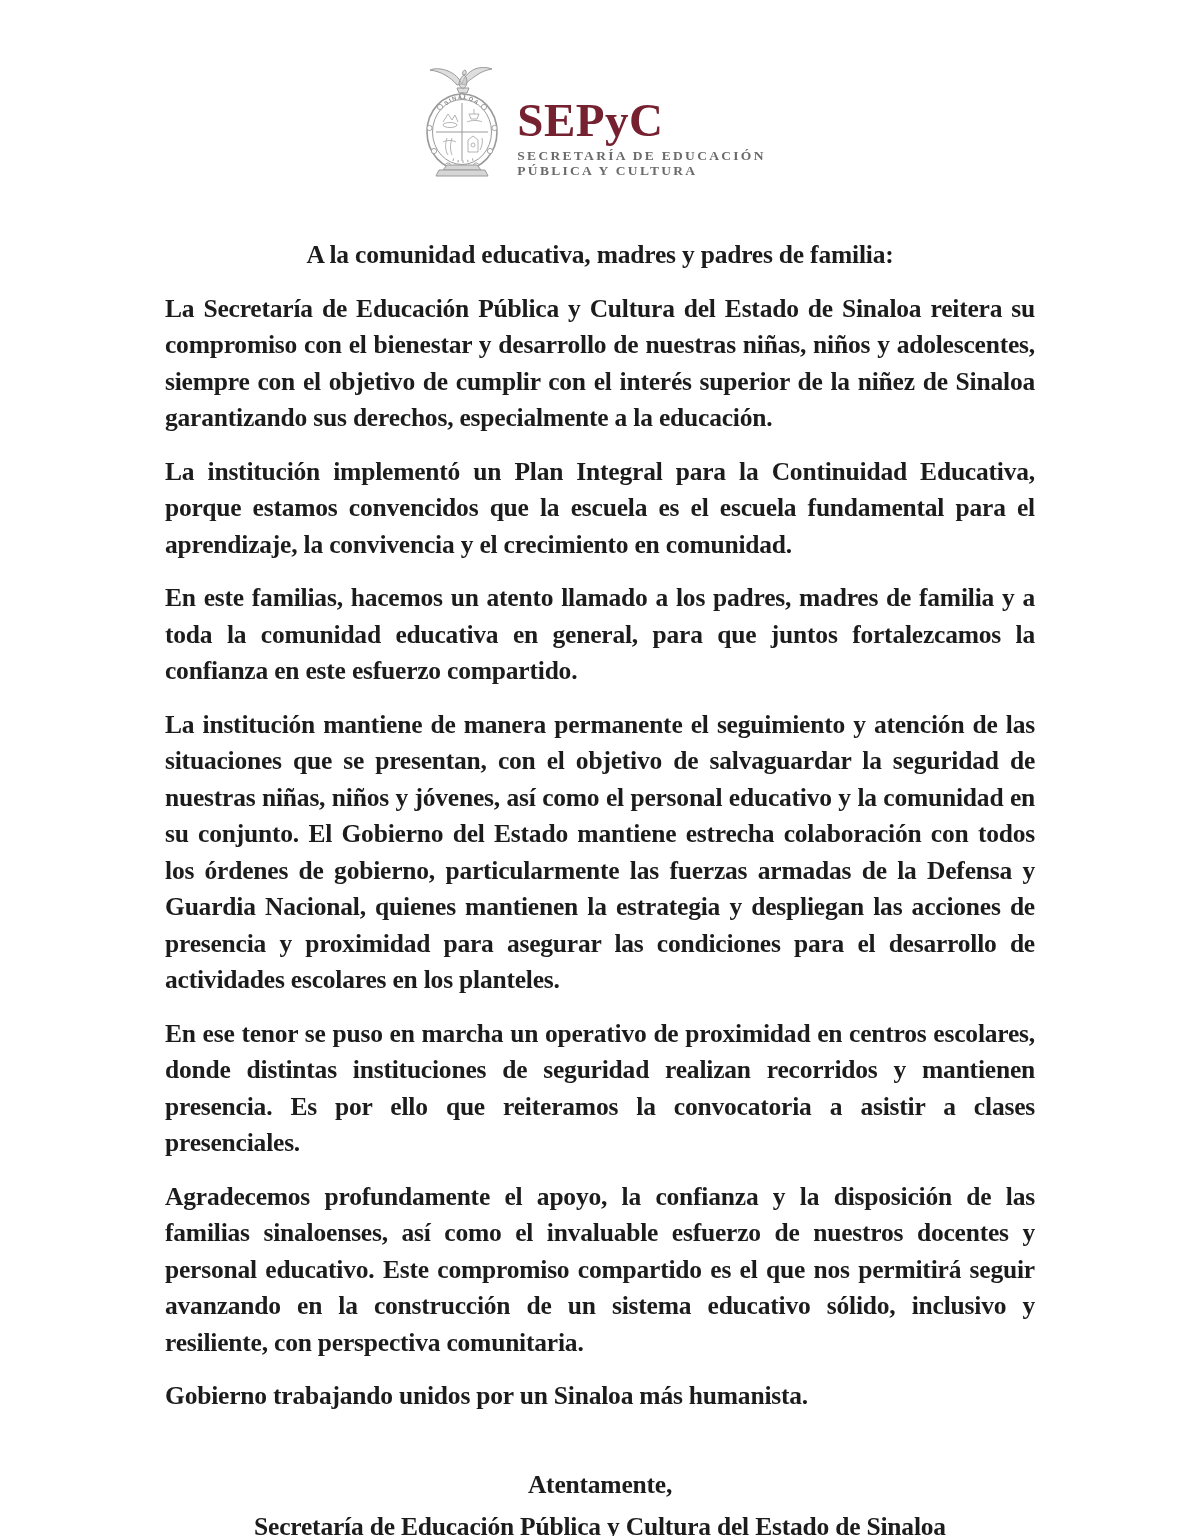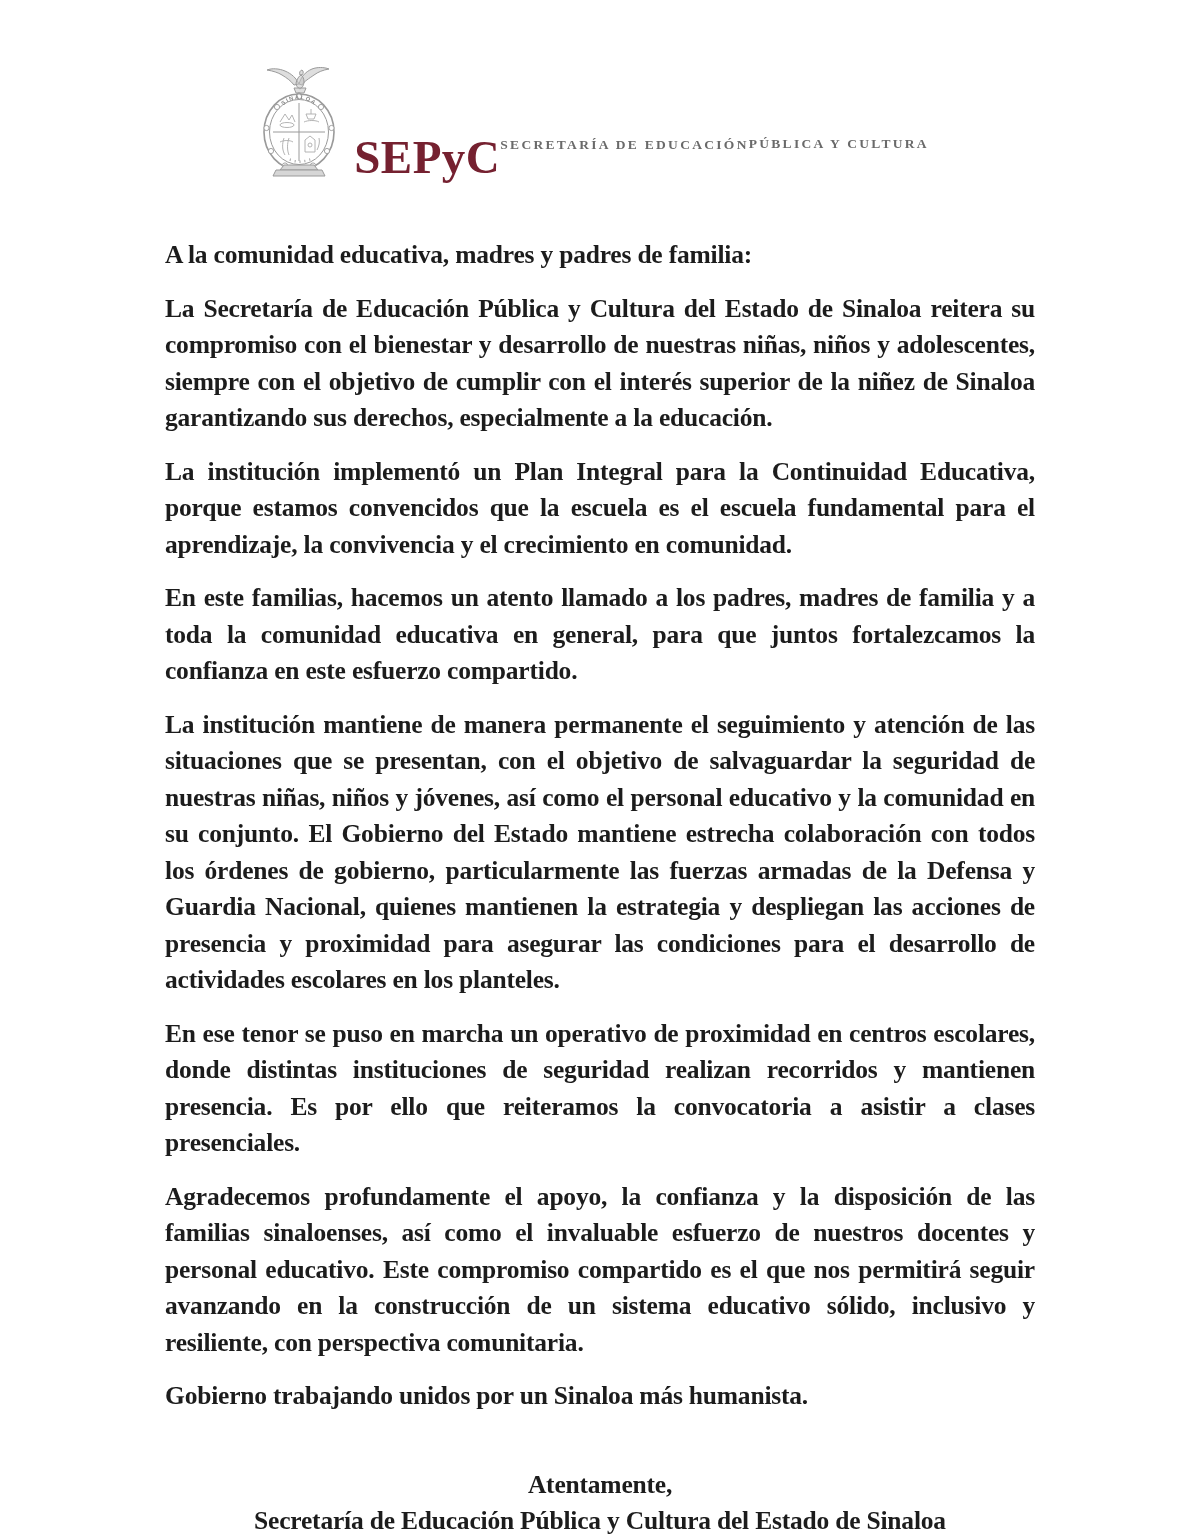--- a/index.html
+++ b/index.html
@@ -28,64 +28,64 @@
     box-sizing: content-box;
   }
   .crest {
     display: block;
     width: 82px;
     height: 118px;
     flex: 0 0 auto;
   }
   .wordmark {
     display: flex;
-    flex-direction: row;
+    flex-direction: column;
     padding-bottom: 2px;
     justify-content: flex-end;
   }
   .acronym {
     font-size: 47px;
     font-weight: 700;
     line-height: 0.9;
     letter-spacing: 0.5px;
     color: #752130;
   }
   .subline {
     font-size: 13.5px;
     font-weight: 700;
     letter-spacing: 2.3px;
     line-height: 15px;
     color: #6a6a6a;
   }
-  .subline.first { margin-top: 1px; }
+  .subline.first { margin-top: 7px; }
 
   
   .letter-body {
     width: 870px;
     margin: 57px 152px 0 165px;
     font-weight: 700;
     font-size: 25.5px;
     line-height: 36.5px;
     letter-spacing: -0.2px;
     color: #1c1c1c;
   }
   .letter-body p {
     margin: 0 0 17px 0;
     text-align: justify;
   }
   .letter-body p.salutation {
-    text-align: left;
+    text-align: center;
     margin-bottom: 17px;
   }
   .closing {
     margin-top: 52px;
     text-align: center;
   }
   .closing p {
-    margin: 0;
+    margin: 6px;
     text-align: center;
   }
 </style>
 </head>
 <body>
 
 <div class="page">
 
   <header class="logo">
 

